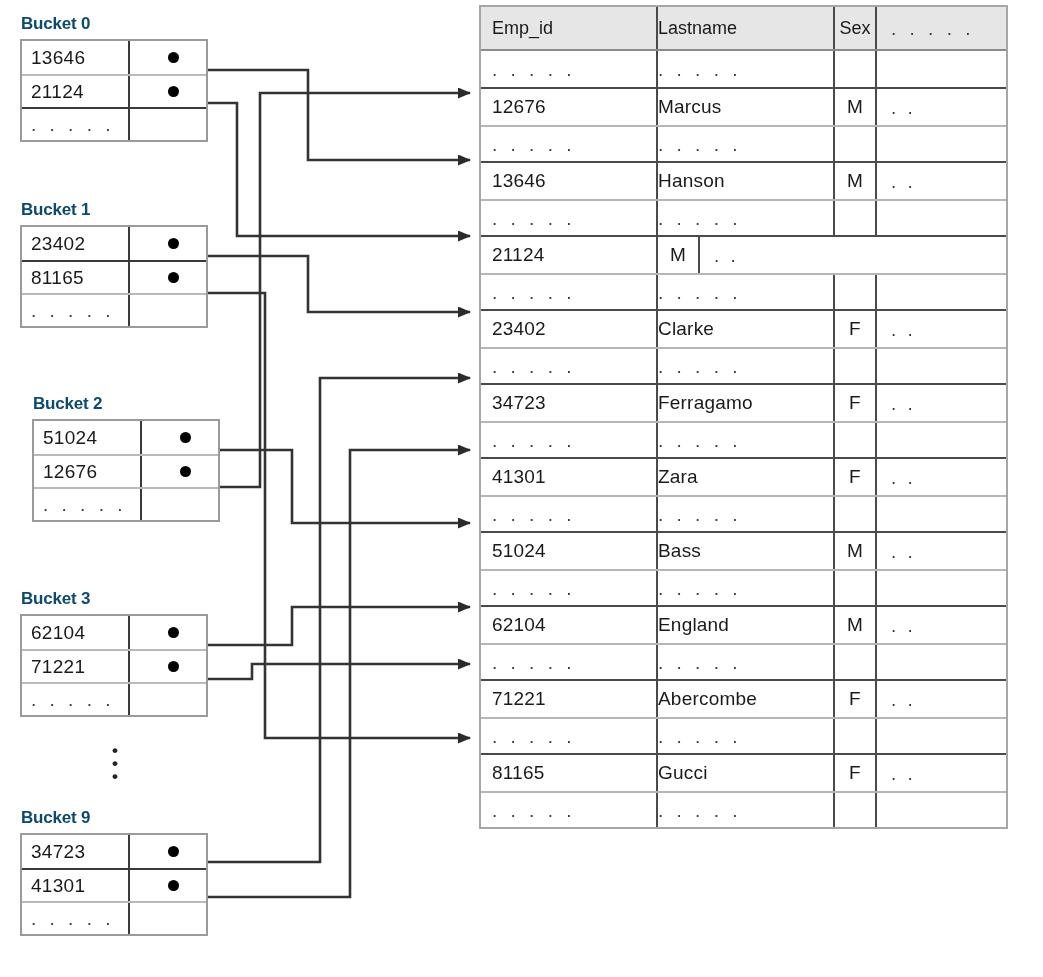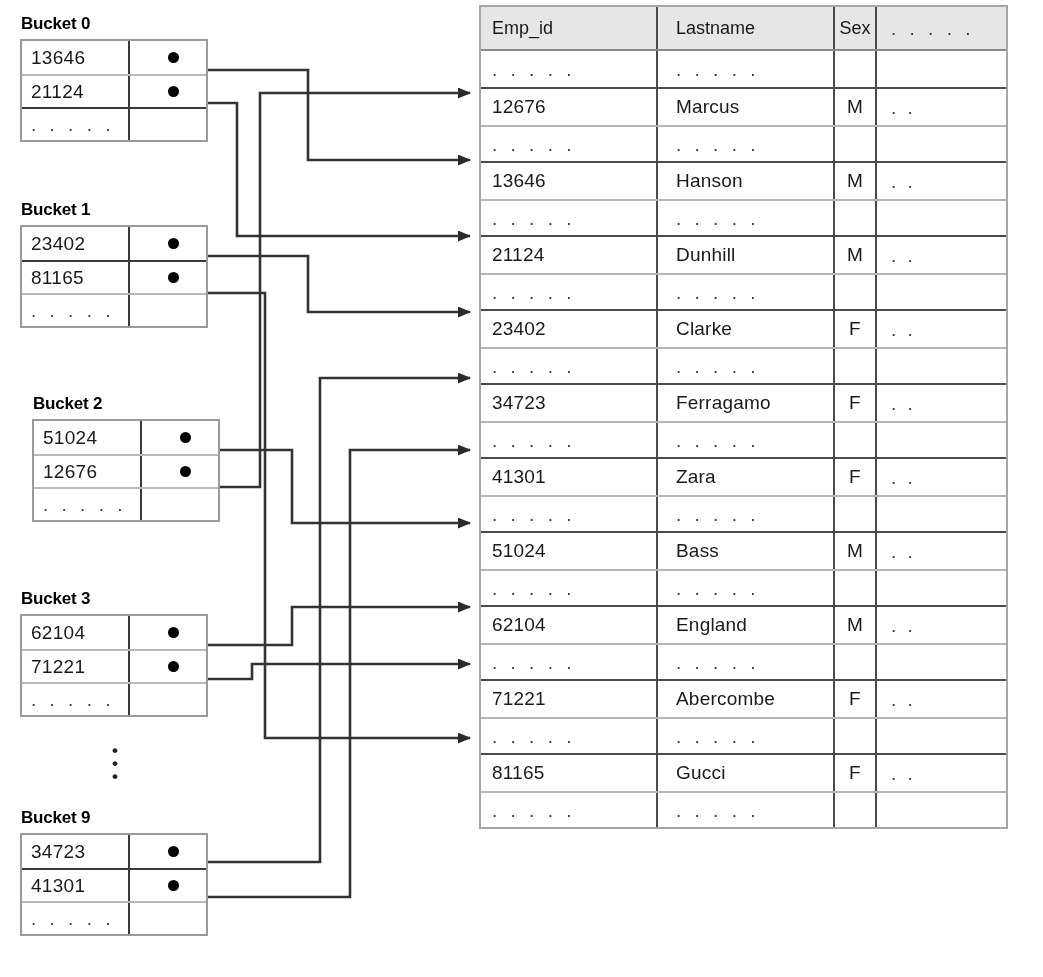--- a/index.html
+++ b/index.html
@@ -14,21 +14,21 @@
   }
   #stage{position:absolute;left:0;top:0;width:1043px;height:977px;}
 
   
   #wires{position:absolute;left:0;top:0;width:1043px;height:977px;z-index:1;}
 
   
   .bucket{position:absolute;z-index:3;}
   .bucket-label{
     font-size:17px;font-weight:bold;letter-spacing:-0.2px;
-    color:#000000;margin:0 0 5px 1px;white-space:nowrap;
+    color:#0c4a6e;margin:0 0 5px 1px;white-space:nowrap;
   }
   .bucket-table{
     width:188px;
     border:2px solid #9a9a9a;
     border-collapse:separate;
     background:#fff;
     box-sizing:border-box;
   }
   .b-row{display:flex;height:33px;box-sizing:border-box;}
   .b-row.sep-dark{border-top:2px solid #3a3a3a;}
@@ -72,21 +72,21 @@
     z-index:3;
   }
   .e-row{display:flex;box-sizing:border-box;}
   .e-row.head{background:#e6e6e6;height:44px;border-bottom:2px solid #8a8a8a;}
   .e-row.data{height:38px;border-top:2px solid #4a4a4a;}
   .e-row.dots{height:36px;border-top:2px solid #b5b5b5;}
   .e-row.first{border-top:none;}
   .c1{width:177px;box-sizing:border-box;border-right:2px solid #4a4a4a;
       display:flex;align-items:center;padding-left:11px;}
   .c2{width:177px;box-sizing:border-box;border-right:2px solid #4a4a4a;
-      display:flex;align-items:center;padding-left:18px;}
+      display:flex;align-items:center;padding-left:0;}
   .c3{width:42px;box-sizing:border-box;border-right:2px solid #4a4a4a;
       display:flex;align-items:center;justify-content:center;}
   .c4{flex:1;box-sizing:border-box;display:flex;align-items:center;padding-left:14px;}
   .e-row.head .c1,.e-row.head .c2,.e-row.head .c3,.e-row.head .c4{
     font-size:18px;color:#1a1a1a;
   }
   .e-row.data .c1,.e-row.data .c2,.e-row.data .c3,.e-row.data .c4{
     font-size:19px;color:#1a1a1a;letter-spacing:0.2px;
   }
   .ell{font-size:19px;color:#3a3a3a;letter-spacing:4px;line-height:1;}
@@ -310,21 +310,20 @@
           <div class="c2">
             <span class="ell">. . . . .</span>
           </div>
           <div class="c3"></div>
           <div class="c4">
             <span class="ell-sm"></span>
           </div>
         </div>
         <div class="e-row data">
           <div class="c1">21124</div>
-          <div class="c2">Dunhill</div>
           <div class="c3">M</div>
           <div class="c4">
             <span class="ell-sm">. .</span>
           </div>
         </div>
         <div class="e-row dots">
           <div class="c1">
             <span class="ell">. . . . .</span>
           </div>
           <div class="c2">

